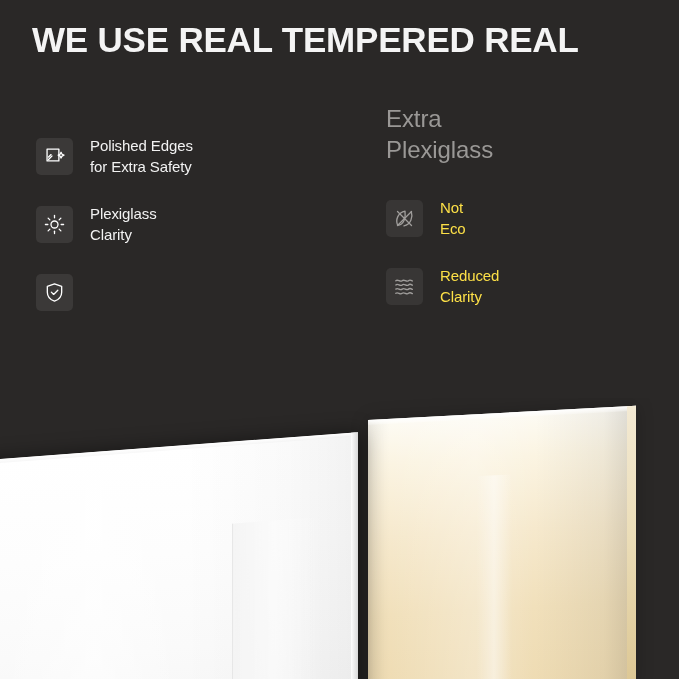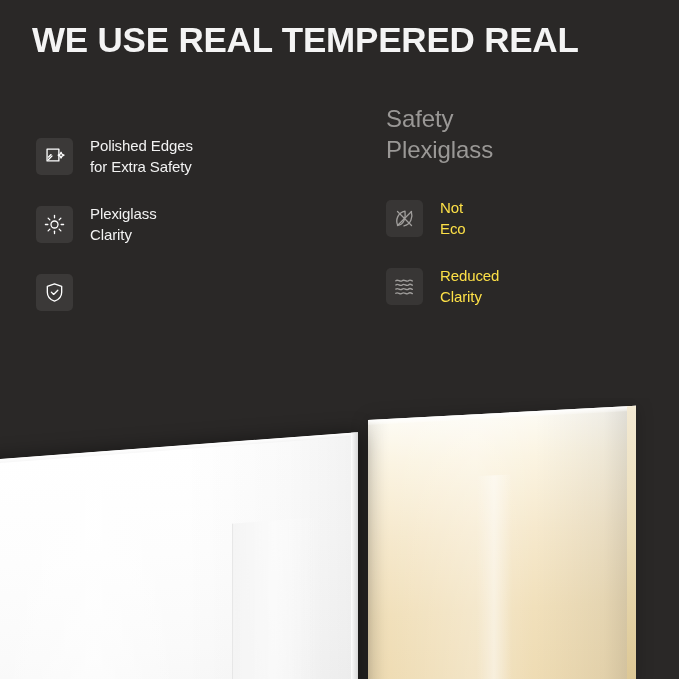--- a/index.html
+++ b/index.html
@@ -249,21 +249,21 @@
                        C7.4 20.2 3.8 16.6 3.8 11.6 V5.1 Z"></path>
               <path d="M8.4 11.6 L11 14.2 L15.8 9.4"></path>
             </svg>
           </span>
         </div>
 
       </div>
     </div>
 
     <div class="col col-bad">
-      <div class="col-title">Safety
+      <div class="col-title">Extra
 Plexiglass</div>
 
       <div class="features">
 
         <div class="feature">
           <span class="icon-box">
             <svg width="21" height="21" viewBox="0 0 24 24" fill="none" stroke-width="1.5" stroke-linecap="round" stroke-linejoin="round">
               <path d="M4.2 19.8 C1.4 13.4 4.6 5.1 12.6 3.6 C13.6 11.1 11.4 19.4 4.2 19.8 Z"></path>
               <path d="M19.8 4.2 C21.8 10.4 19.2 19 11.4 20.4"></path>
               <path d="M4.0 20.0 L20.0 4.0"></path>

